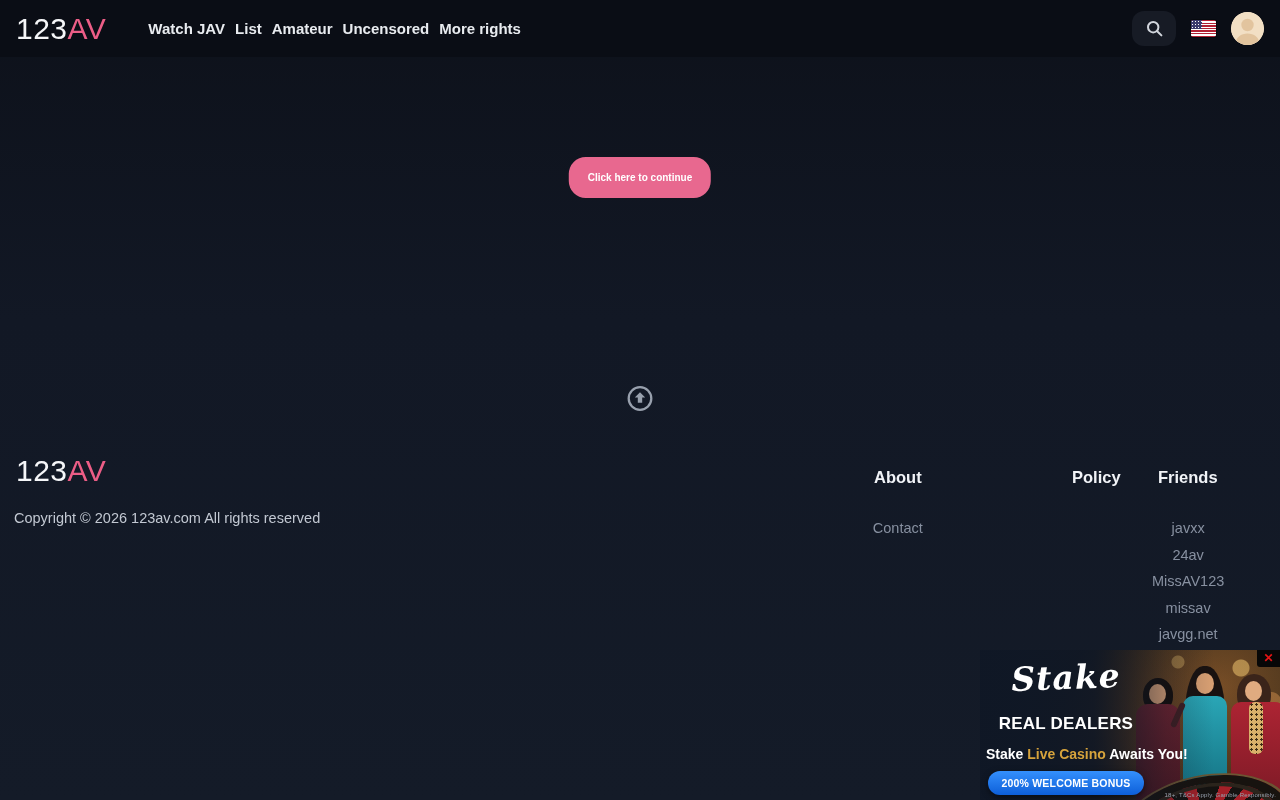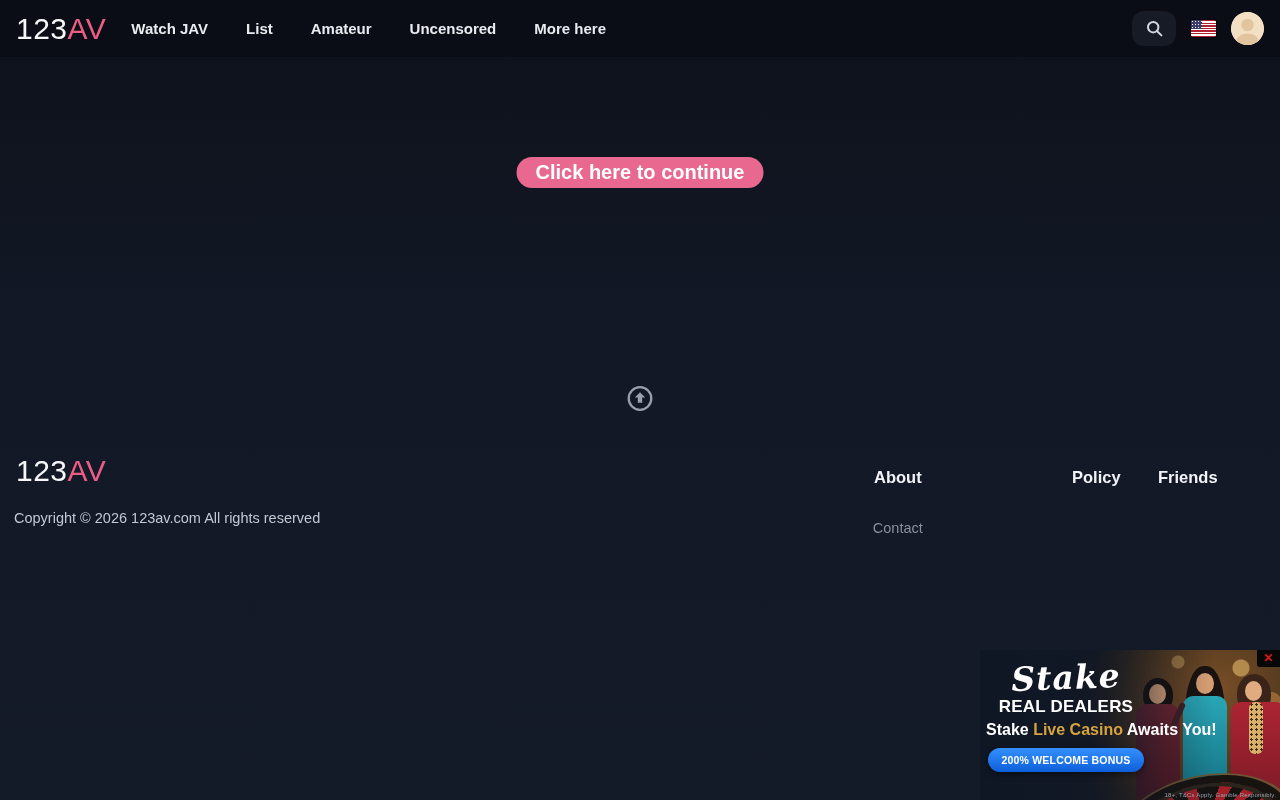--- a/index.html
+++ b/index.html
@@ -11,40 +11,40 @@
   }
   .page { position:relative; width:1280px; height:800px;
     background:linear-gradient(180deg,#0d111a 0%,#121825 40%,#141b28 100%);padding-left:25px; }
 
   
   .navbar { position:absolute; top:0; left:0; right:0; height:57px;
     background:#0a0d15; display:flex; align-items:center; padding:0 16px; }
   .logo { font-size:30px; font-weight:400; color:#f5f6f8; letter-spacing:.5px;
     text-decoration:none; cursor:pointer; line-height:1; }
   .logo .av { color:#ec5d86; }
-  .nav { display:flex; gap:38px; margin-left:25px; }
+  .nav { display:flex; gap:10px; margin-left:42px; }
   .nav a { color:#e8ebef; font-size:15px; font-weight:600; text-decoration:none;
     cursor:pointer; padding:6px 0; }
   .nav-right { margin-left:auto; display:flex; align-items:center; gap:15px; }
   .search-btn { width:44px; height:35px; border-radius:12px; background:#171b25;
     border:none; display:flex; align-items:center; justify-content:center; cursor:pointer; }
   .flag { position:relative; width:25px; height:17px; border-radius:2px; overflow:hidden;
     background:repeating-linear-gradient(180deg,#b22234 0 1.31px,#ffffff 1.31px 2.62px);
     cursor:pointer; box-shadow:0 0 0 1px rgba(0,0,0,.35); }
   .flag::before { content:""; position:absolute; left:0; top:0; width:11px; height:9px;
     background:#3c3b6e;
     background-image:radial-gradient(circle, #fff 22%, transparent 26%);
     background-size:3px 3px; }
   .avatar { width:33px; height:33px; border-radius:50%; border:none; padding:0;
     background:#f2dfc4; overflow:hidden; cursor:pointer; display:block; }
 
   
   .continue-btn { position:absolute; left:50%; top:157px; transform:translateX(-50%);
-    background:#e8688f; color:#fff; border:none; border-radius:17px; height:31px;
-    padding:0 19px; font-size:20px; font-weight:600; font-family:inherit;
+    background:#e8688f; color:#fff; border:none; border-radius:17px; height:41px;
+    padding:0 19px; font-size:10px; font-weight:600; font-family:inherit;
     cursor:pointer; white-space:nowrap; }
   .back-top { position:absolute; left:50%; top:385px; transform:translateX(-50%);
     background:none; border:none; padding:0; cursor:pointer; }
 
   
   .f-logo { position:absolute; left:16px; top:456px; font-size:30px; color:#f5f6f8;
     letter-spacing:.5px; text-decoration:none; cursor:pointer; line-height:1; }
   .f-logo .av { color:#ec5d86; }
   .copyright { position:absolute; left:14px; top:510px; font-size:14.5px; color:#c2c8d2; }
   .fcol { position:absolute; top:462px; }
@@ -103,23 +103,23 @@
   .wheel::after { content:""; position:absolute; inset:28%; border-radius:50%;
     background:radial-gradient(circle at 50% 40%, #8a7347, #241d14 70%); }
   .ad-shade { position:absolute; inset:0;
     background:linear-gradient(90deg, rgba(15,23,37,.97) 0%, rgba(15,23,37,.90) 38%,
       rgba(15,23,37,.25) 62%, rgba(15,23,37,0) 78%); }
   .ad-content { position:absolute; left:6px; top:10px; width:160px; text-align:center;
     color:#fff; }
   .stake-logo { font-family:"DejaVu Serif", serif; font-style:italic; font-weight:bold;
     font-size:33px; line-height:36px; letter-spacing:1px; transform:rotate(-2deg); }
   .ad-h1 { font-size:17px; font-weight:bold; line-height:17px; letter-spacing:.2px;
-    margin-top:2px; }
+    margin-top:19px; }
   .ad-h1.first { margin-top:7px; }
-  .ad-sub { font-size:16px; font-weight:bold; margin-top:6px; white-space:nowrap; }
+  .ad-sub { font-size:14px; font-weight:bold; margin-top:14px; white-space:nowrap; }
   .ad-sub .gold { color:#d6a33c; }
   .ad-cta { margin-top:9px; border:none; border-radius:999px; padding:6px 13px;
     background:linear-gradient(180deg,#3490fd,#0d5fd9); color:#fff; font-size:10.5px;
     font-weight:bold; font-family:inherit; letter-spacing:.2px; cursor:pointer;
     box-shadow:0 2px 6px rgba(0,0,0,.5); }
   .ad-close { position:absolute; top:0; right:0; width:23px; height:17px;
     background:#070707; border:none; color:#e61414; font-size:12px; font-weight:bold;
     line-height:17px; text-align:center; padding:0; cursor:pointer; z-index:3;
     border-radius:0 0 0 3px; }
   .ad-disclaimer { position:absolute; right:4px; bottom:2px; font-size:6px;
@@ -130,21 +130,21 @@
 
 <div class="page">
 
   <header class="navbar">
     <a class="logo"><span>123</span><span class="av">AV</span></a>
     <nav class="nav">
       <a>Watch JAV</a>
       <a>List</a>
       <a>Amateur</a>
       <a>Uncensored</a>
-      <a>More here</a>
+      <a>More rights</a>
     </nav>
     <div class="nav-right">
       <button class="search-btn">
         <svg width="17" height="17" viewBox="0 0 17 17">
           <circle cx="7.2" cy="7.2" r="5.2" fill="none" stroke="#d2d6dd" stroke-width="2"></circle>
           <line x1="11.2" y1="11.2" x2="15.4" y2="15.4" stroke="#d2d6dd" stroke-width="2" stroke-linecap="round"></line>
         </svg>
       </button>
       <span class="flag"></span>
       <button class="avatar">
@@ -177,20 +177,28 @@
         <a>Contact</a>
       </div>
     </div>
 
     <div class="fcol fcol-1">
       <h4>Policy</h4>
     </div>
 
     <div class="fcol fcol-2">
       <h4>Friends</h4>
+      <div class="links">
+        <a>javxx</a>
+        <a>24av</a>
+        <a>MissAV123</a>
+        <a>missav</a>
+        <a>javgg.net</a>
+        <a>Supjav</a>
+      </div>
     </div>
   </footer>
 
   <aside class="ad">
     <div class="ad-photo">
       <div class="dealer d-left">
         <i class="hair"></i>
           <i class="face"></i>
           <i class="torso"></i>
       </div>

